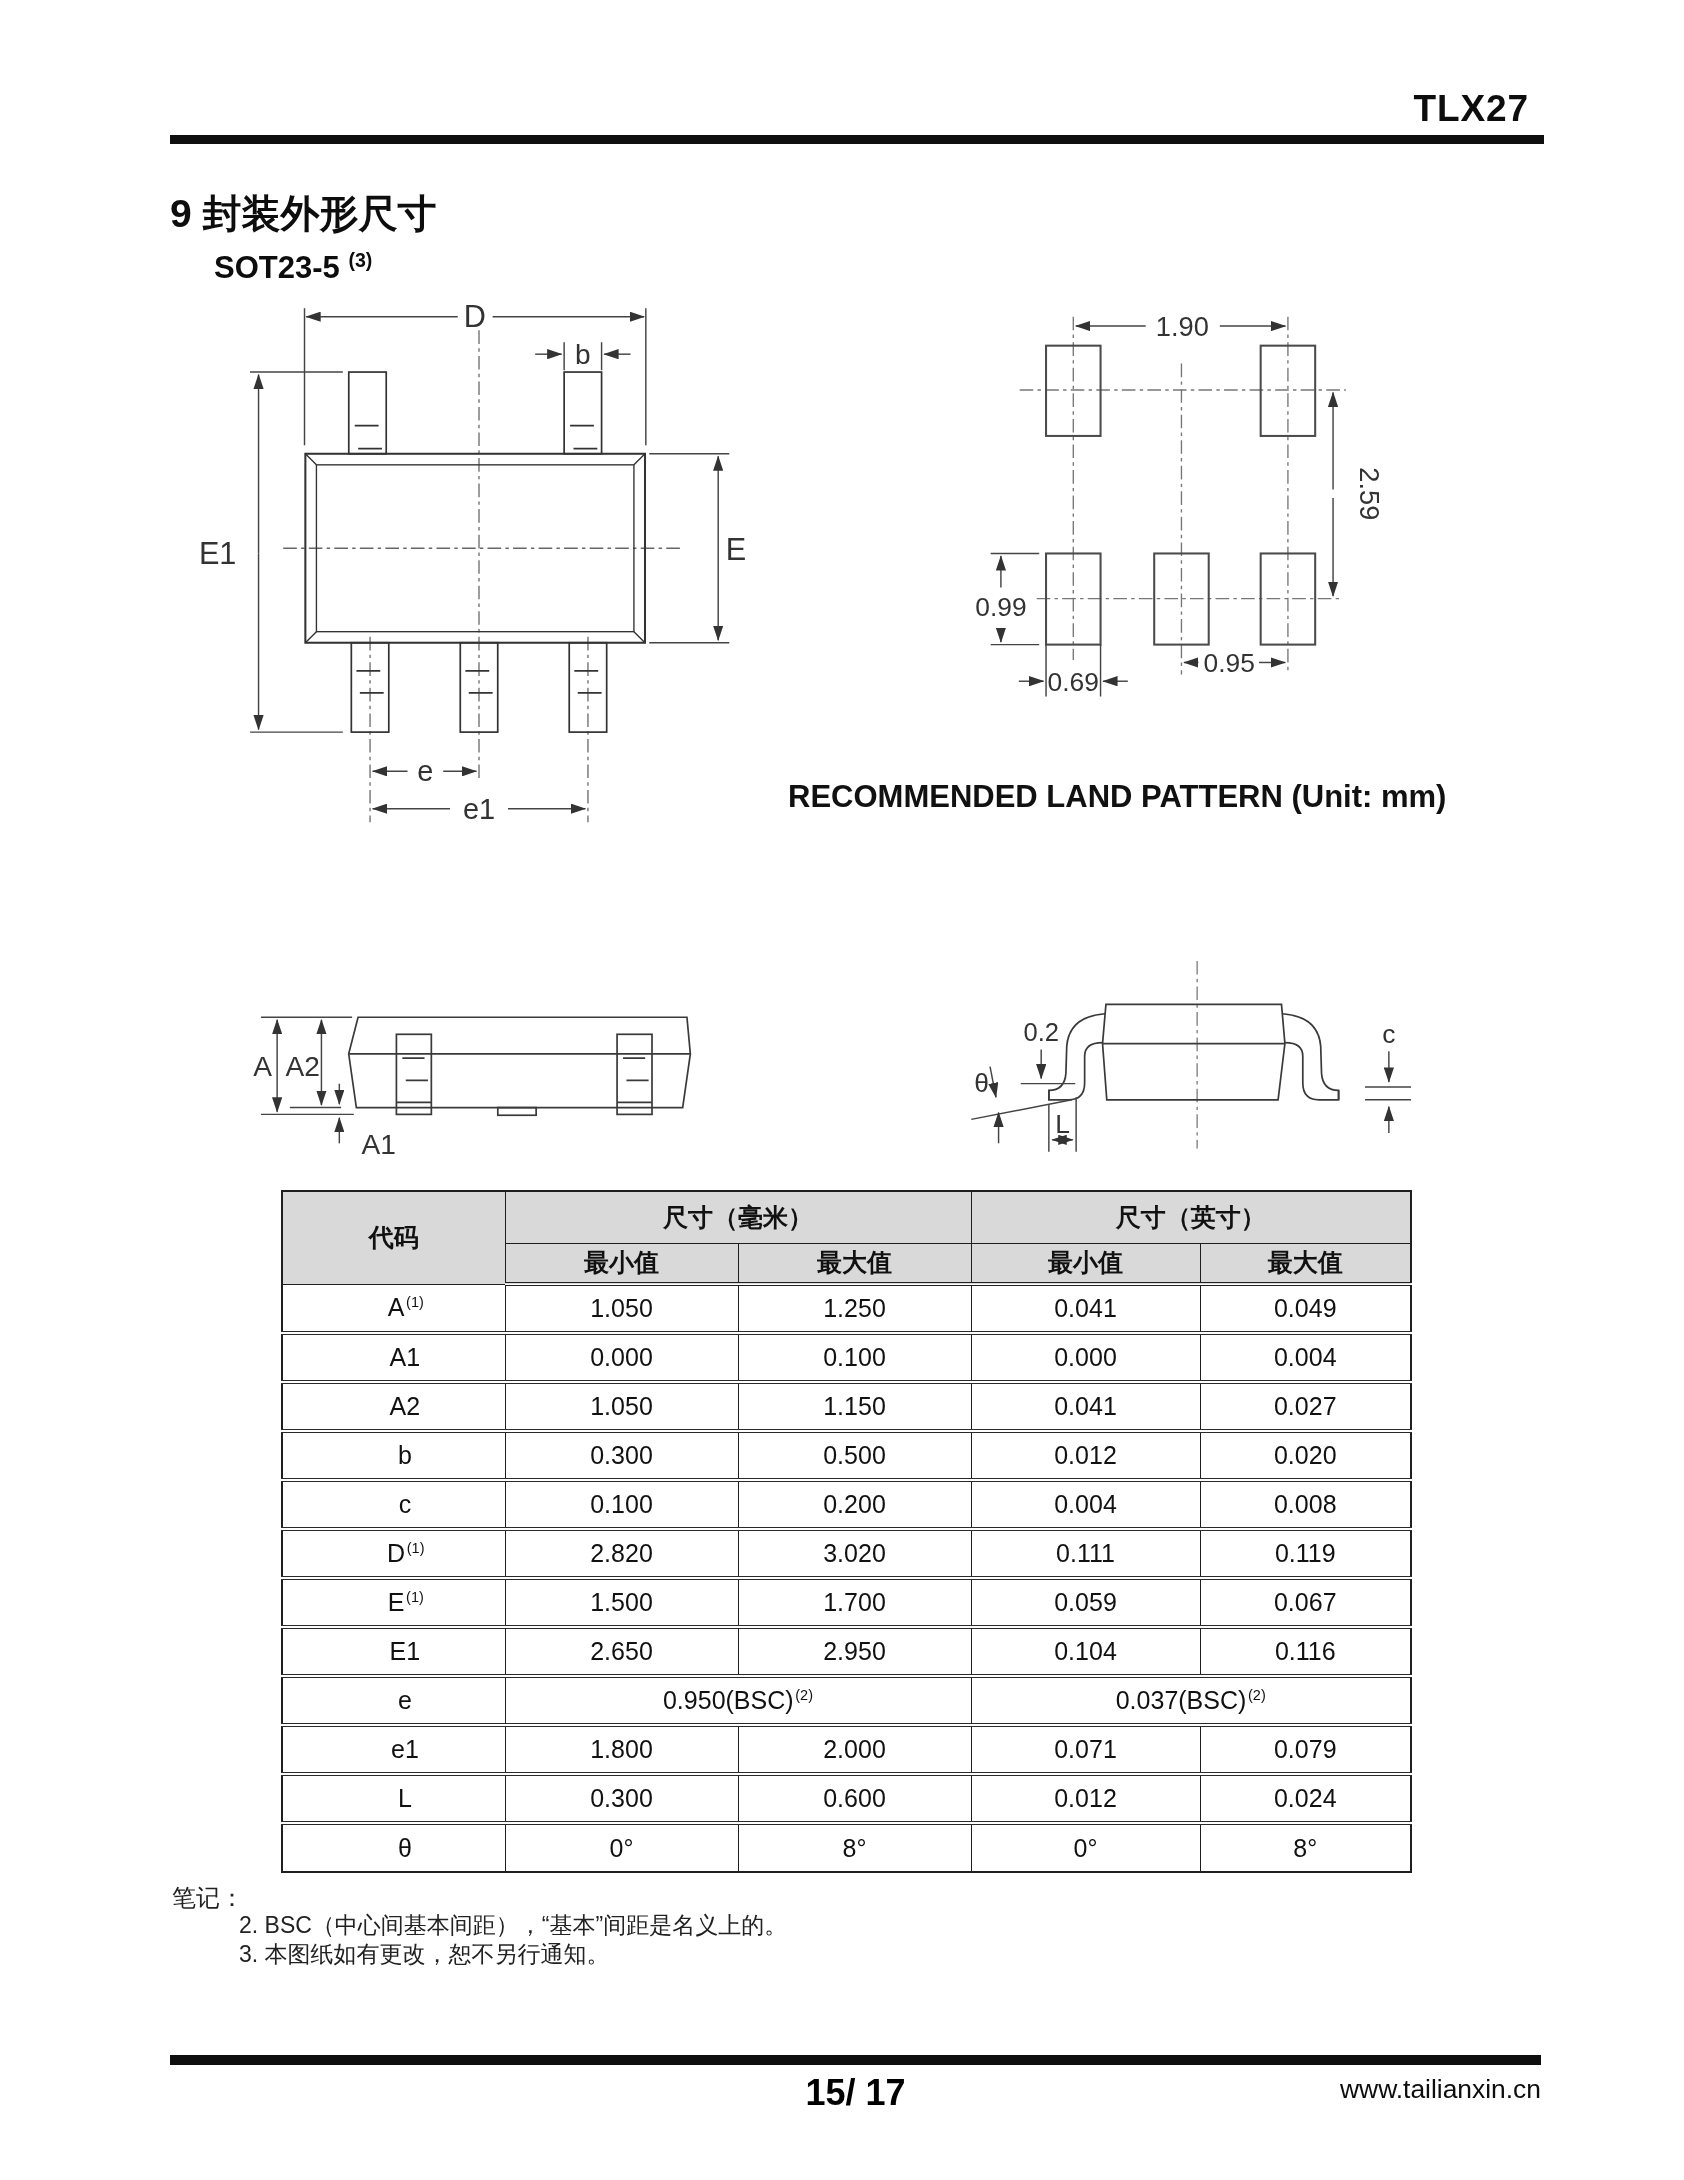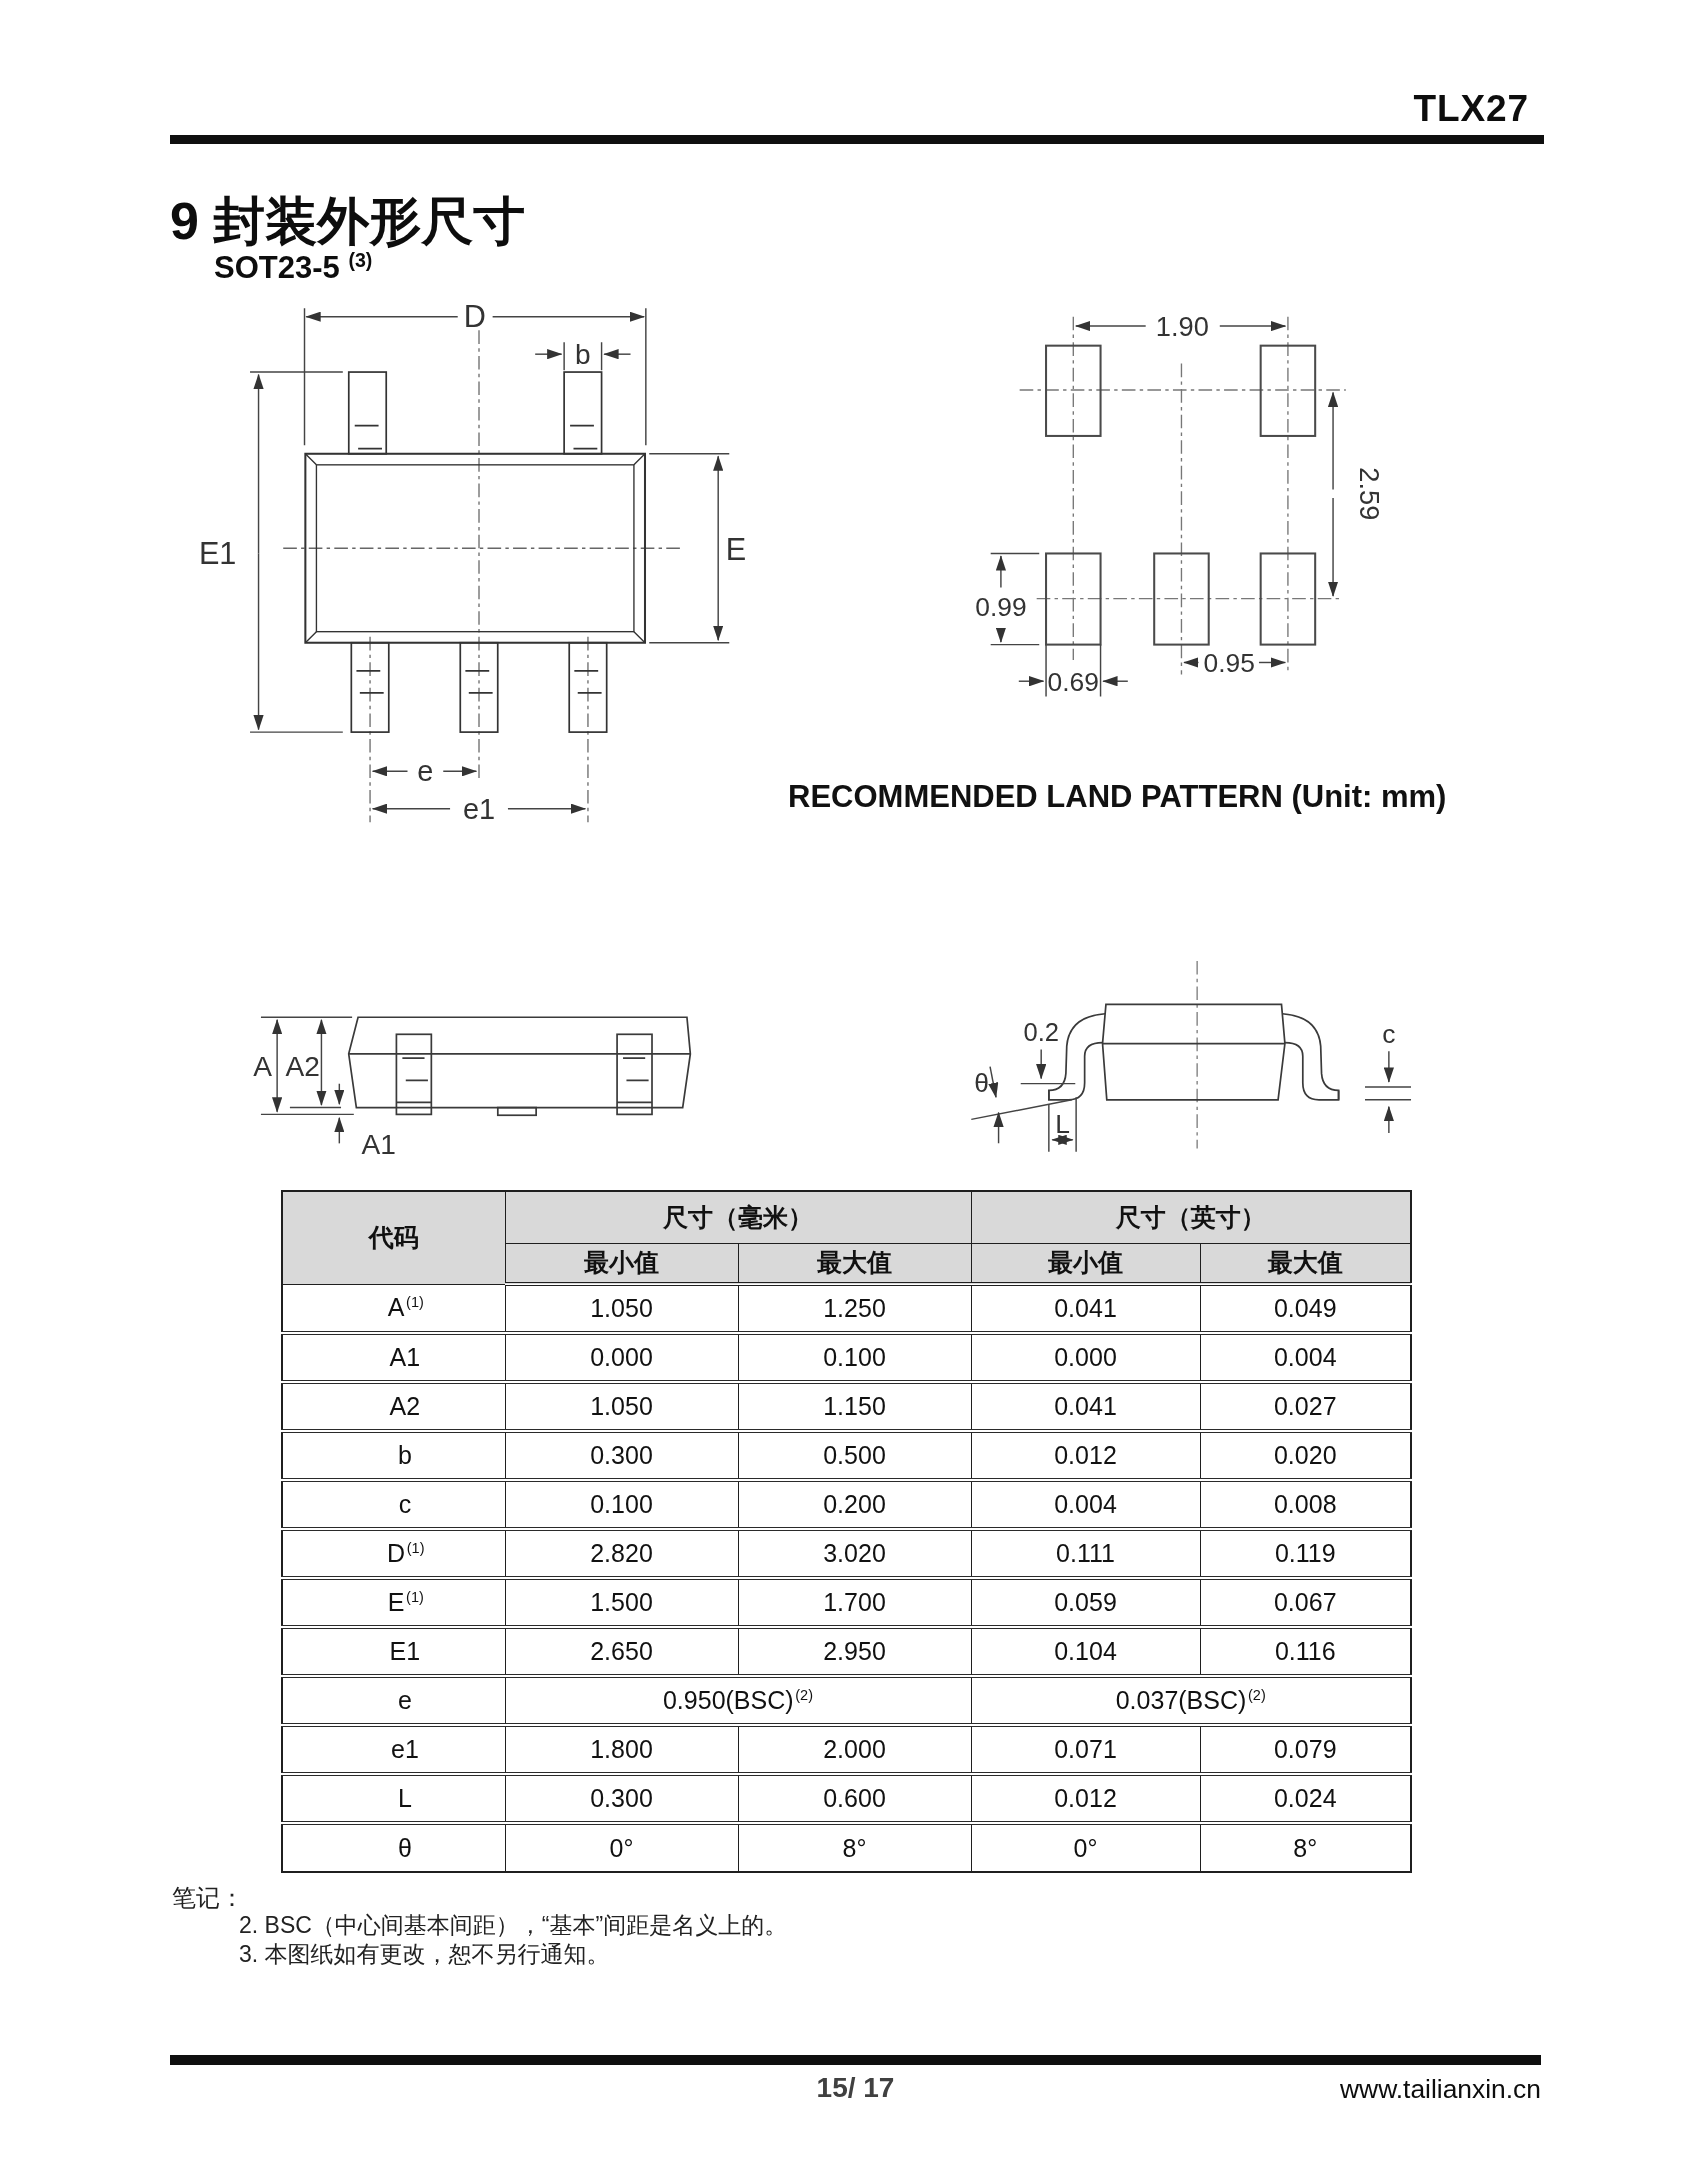--- a/index.html
+++ b/index.html
@@ -9,21 +9,21 @@
     font-family:"Liberation Sans", sans-serif; color:#1a1a1a;
   }
   .abs { position:absolute; }
 
   
   .doc-code { top:88px; left:156px; width:1373px; text-align:right;
     font-size:37px; font-weight:bold; letter-spacing:0.9px; color:#0d0d0d; }
   .header-rule { top:135px; left:170px; width:1374px; height:8.5px; background:#0f0f0f; }
 
   
-  .section-title { top:187px; left:170px; font-size:52px; font-weight:bold; color:#0d0d0d; }
+  .section-title { top:187px; left:170px; font-size:39px; font-weight:bold; color:#0d0d0d; }
   .package-subtitle { top:249px; left:170px; font-size:31px; font-weight:bold; color:#0d0d0d;margin-left:44px; }
   .package-subtitle sup { font-size:19.6px; font-weight:bold; vertical-align:super; }
 
   
   svg text { font-family:"Liberation Sans", sans-serif; fill:#333; }
   .lp-caption { top:779px; left:788px; font-size:31px; font-weight:600; color:#111; letter-spacing:0px; }
 
   
   .dim-table-wrap { top:1190px; left:281px; }
   table.dim-table { border-collapse:collapse; table-layout:fixed; width:1129px; background:#fff; }
@@ -41,21 +41,21 @@
   td.code-cell { font-size:25.6px;padding-left:24px; }
   .cell-sup { font-size:14.5px; vertical-align:super; margin-left:1.7px; }
 
   
   .notes-label { top:1882px; left:172px; font-size:24px; color:#222; }
   .notes-list { top:1911px; left:239px; font-size:23px; line-height:29px; color:#222; }
 
   
   .footer-rule { top:2055px; left:170px; width:1371px; height:10.2px; background:#0f0f0f; }
   .page-number { top:2072px; left:170px; width:1371px; text-align:center;
-    font-size:28px; font-weight:bold; color:#404040; }
+    font-size:36px; font-weight:bold; color:#000000; }
   .website { top:2074px; left:170px; width:1371px; text-align:right;
     font-size:26.4px; font-weight:normal; color:#0d0d0d; }
 </style>
 </head>
 <body>
 
 <svg width="0" height="0" style="position:absolute" aria-hidden="true">
   <defs>
     <marker id="arr" markerUnits="userSpaceOnUse" markerWidth="18" markerHeight="12" refX="17" refY="6" orient="auto">
       <path d="M0,0 L18,6 L0,12 Z" fill="#333"></path>

